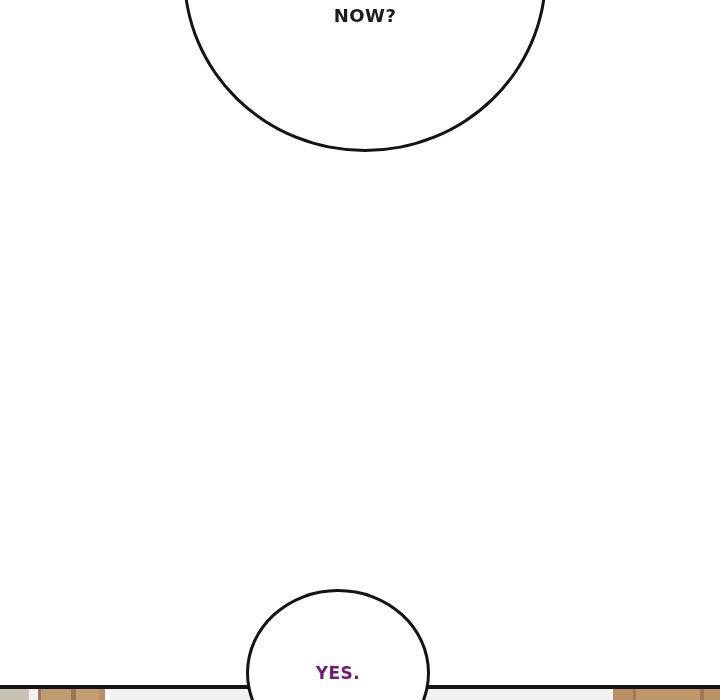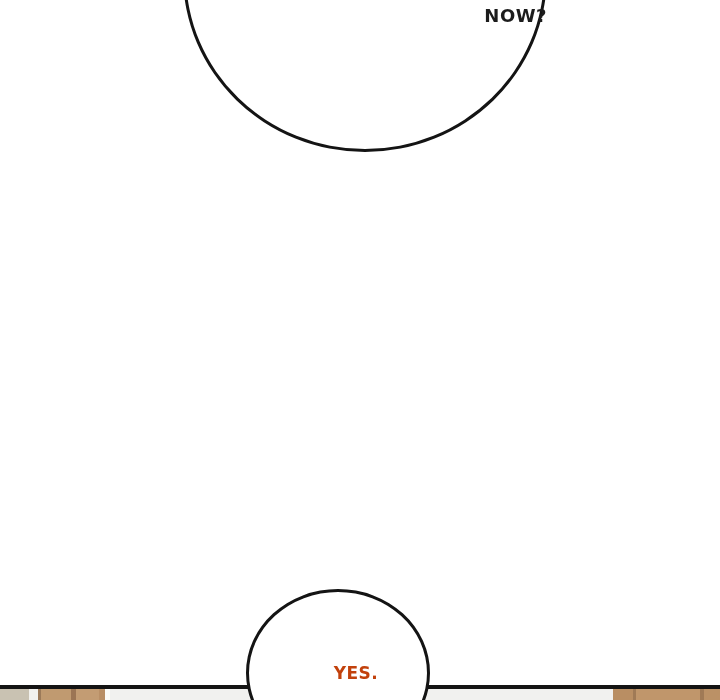--- a/index.html
+++ b/index.html
@@ -96,21 +96,21 @@
   .seg-11 { left: 636px; width: 64px;  }
   .seg-12 { left: 700px; width: 4px;   }
   .seg-13 { left: 704px; width: 16px;  }
 </style>
 </head>
 <body>
 
 <div class="stage">
 
   <div class="bubble bubble-top"></div>
-  <div class="bubble-text bubble-text-top" style="color: rgb(28, 28, 28); text-align: right;">NOW?</div>
+  <div class="bubble-text bubble-text-top" style="color: rgb(28, 28, 28);">NOW?</div>
 
   <div class="panel-line"></div>
 
   <div class="next-panel-strip">
     <div class="seg seg-0" style="background-color: rgb(201, 194, 178);"></div>
     <div class="seg seg-1" style="background-color: rgb(242, 241, 237);"></div>
     <div class="seg seg-2" style="background-color: rgb(155, 122, 89);"></div>
     <div class="seg seg-3" style="background-color: rgb(192, 154, 112);"></div>
     <div class="seg seg-4" style="background-color: rgb(156, 117, 84);"></div>
     <div class="seg seg-5" style="background-color: rgb(195, 156, 115);"></div>
@@ -118,15 +118,15 @@
     <div class="seg seg-7" style="background-color: rgb(251, 251, 249);"></div>
     <div class="seg seg-8" style="background-color: rgb(241, 241, 239);"></div>
     <div class="seg seg-9" style="background-color: rgb(185, 142, 99);"></div>
     <div class="seg seg-10" style="background-color: rgb(160, 122, 86);"></div>
     <div class="seg seg-11" style="background-color: rgb(192, 150, 107);"></div>
     <div class="seg seg-12" style="background-color: rgb(160, 122, 86);"></div>
     <div class="seg seg-13" style="background-color: rgb(187, 145, 102);"></div>
   </div>
 
   <div class="bubble bubble-bottom"></div>
-  <div class="bubble-text bubble-text-bottom" style="color: #c2410c; padding-left: 18px;">YES.</div>
+  <div class="bubble-text bubble-text-bottom" style="color: #701a75;">YES.</div>
 
 </div>
 
 </body></html>

